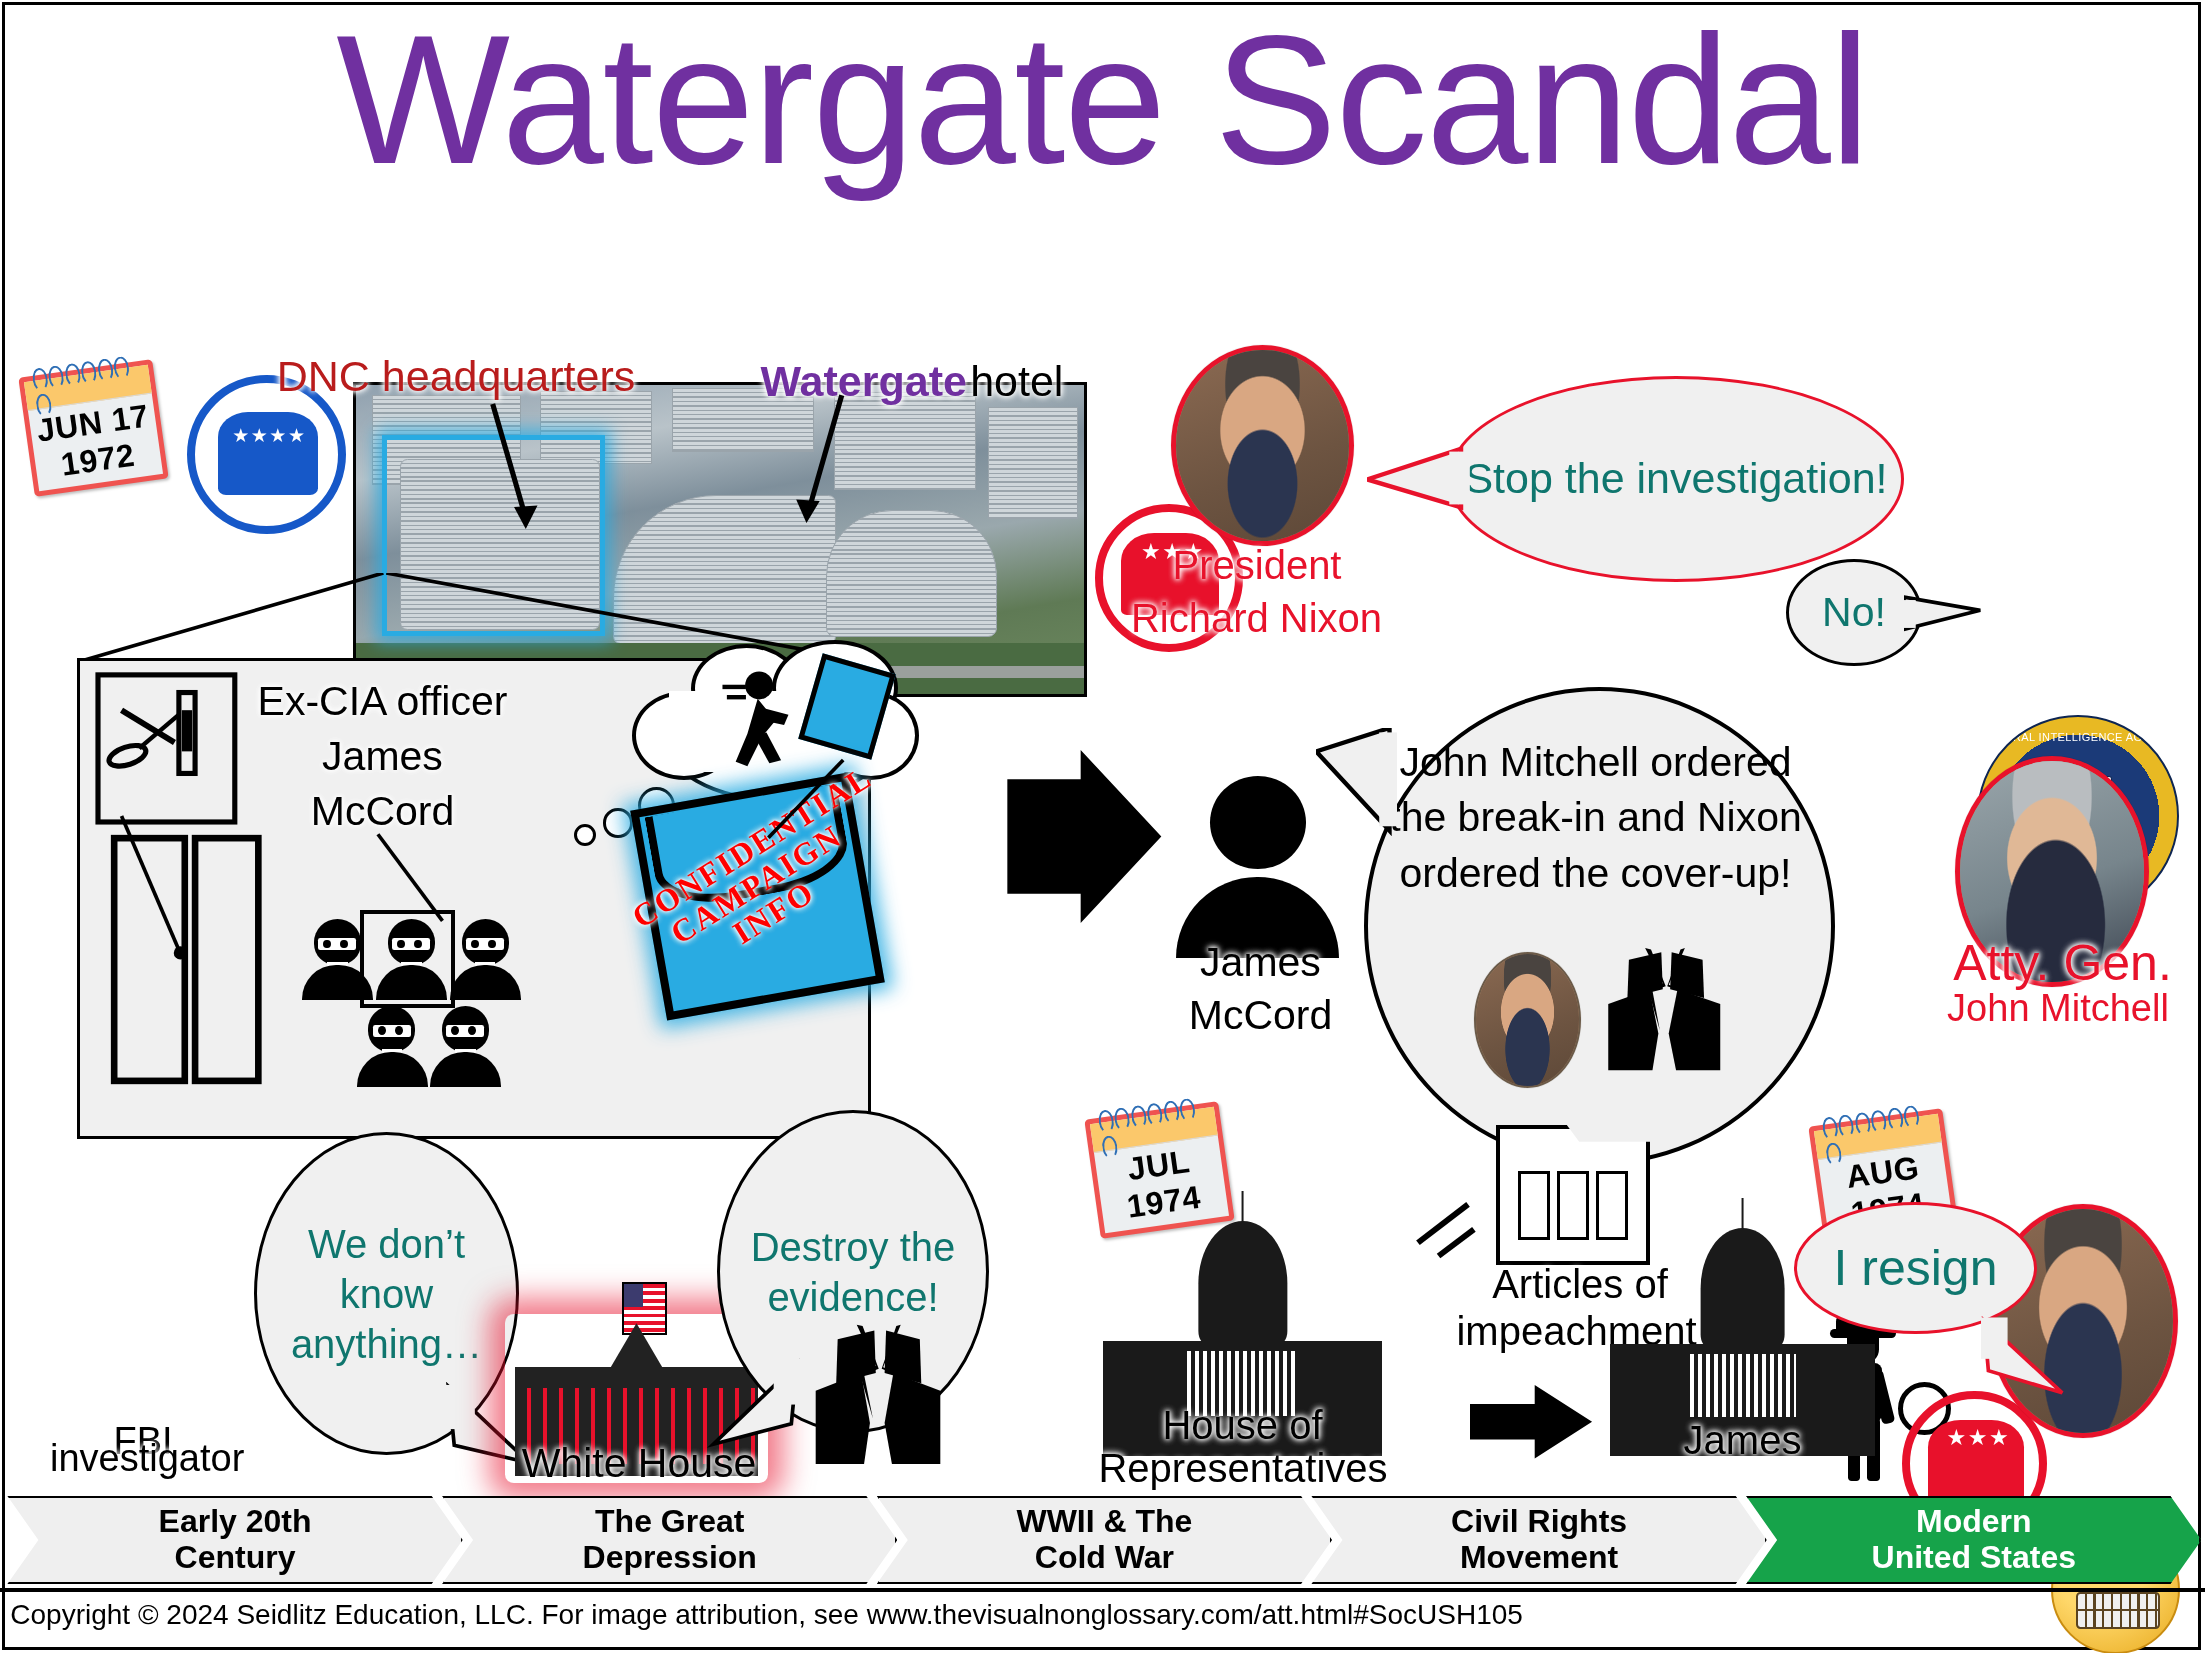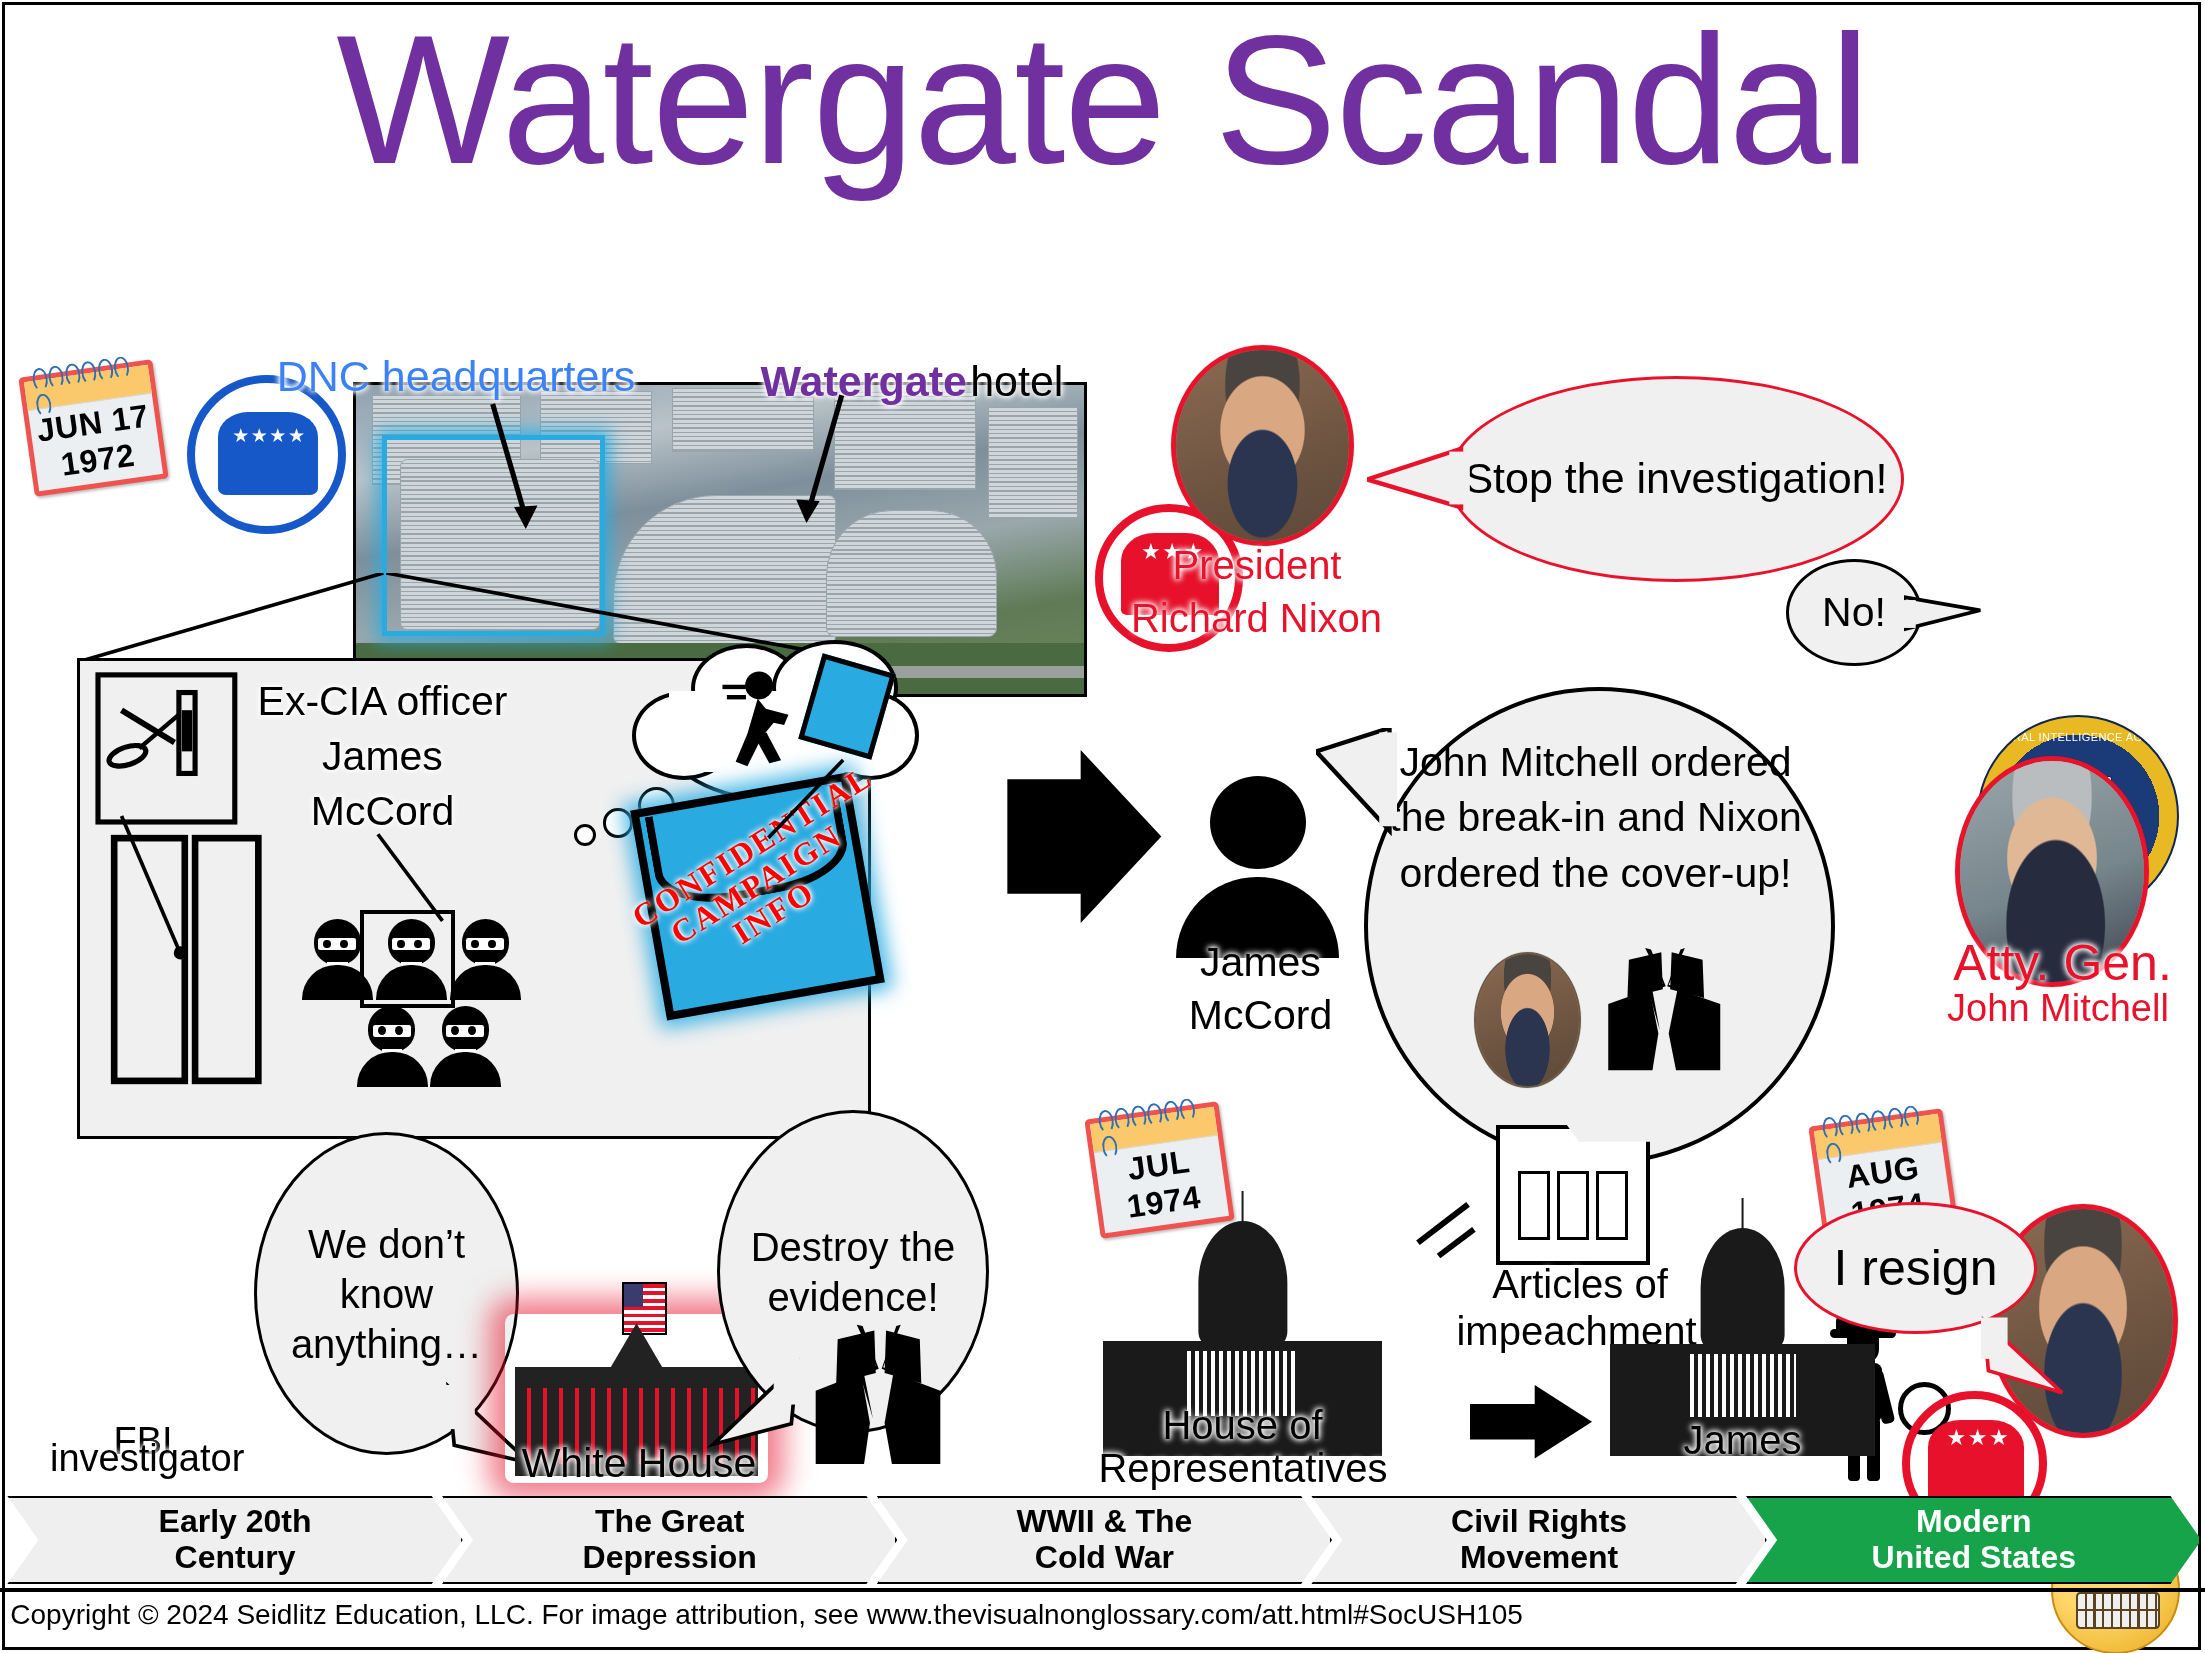--- a/index.html
+++ b/index.html
@@ -6,35 +6,35 @@
   body{width:2205px;height:1654px;position:relative;overflow:hidden;
        font-family:"Liberation Sans","DejaVu Sans",sans-serif;}
   .abs{position:absolute;}
   
   #title{left:0;top:7.4px;width:2205px;text-align:center;color:#7030A0;
          font-size:184px;line-height:1;font-weight:400;letter-spacing:-1.5px;}
   
   .lbl{color:#000;font-size:38px;line-height:1.05;text-align:center;
        text-shadow:0 0 7.4px #fff,0 0 7.4px #fff,0 0 4.4px #fff;}
   .lbl.red{color:#e8122b;}
-  .lbl.blue{color:#3b82f6;}
+  .lbl.blue{color:#b91c1c;}
   .lbl.purple{color:#7030A0;font-weight:bold;}
   
   .cal{width:125px;height:110px;background:#eceff1;border:5.1px solid #ef5350;
        border-radius:4.4px;transform:rotate(-8deg);box-shadow:1.5px 2.2px 2.9px rgba(0,0,0,.25);}
   .cal .top{height:28px;background:#FBC86B;border-bottom:1.5px solid #d9d9d9;}
   .cal .m{font-size:32px;font-weight:bold;text-align:center;margin-top:2.9px;letter-spacing:0.7px;}
   .cal .y{font-size:32px;font-weight:bold;text-align:center;letter-spacing:0.7px;}
   .rings{position:absolute;left:8.8px;top:-11.8px;width:110px;height:22px;}
   .rings i{display:inline-block;width:11px;height:19px;border:2.9px solid #2f6fb5;
            border-radius:50%;border-bottom-color:transparent;margin-right:1.5px;}
   
   .bub{background:#f0f0f0;border:3.7px solid #000;border-radius:50%;
        display:flex;align-items:center;justify-content:center;text-align:center;
-       font-size:38px;line-height:1.25;color:#000000;box-sizing:border-box;padding:10.3px;}
+       font-size:38px;line-height:1.25;color:#0f766e;box-sizing:border-box;padding:10.3px;}
   .bub.red{border-color:#e8122b;}
   
   .port{border-radius:50%;border:5.1px solid #e8122b;overflow:hidden;
         background:#b08a6a;box-shadow:0 0 0 0.7px rgba(0,0,0,.06);}
   .face{width:100%;height:100%;position:relative;}
   
   #timeline{left:7.4px;top:1496px;width:2194px;height:88px;display:flex;}
   .tseg{position:relative;flex:1;height:88px;background:#efefef;
         border:2.9px solid #000;box-sizing:border-box;margin-right:-20.6px;
         clip-path:polygon(0 0, calc(100% - 31px) 0, 100% 50%, calc(100% - 31px) 100%, 0 100%, 31px 50%);

